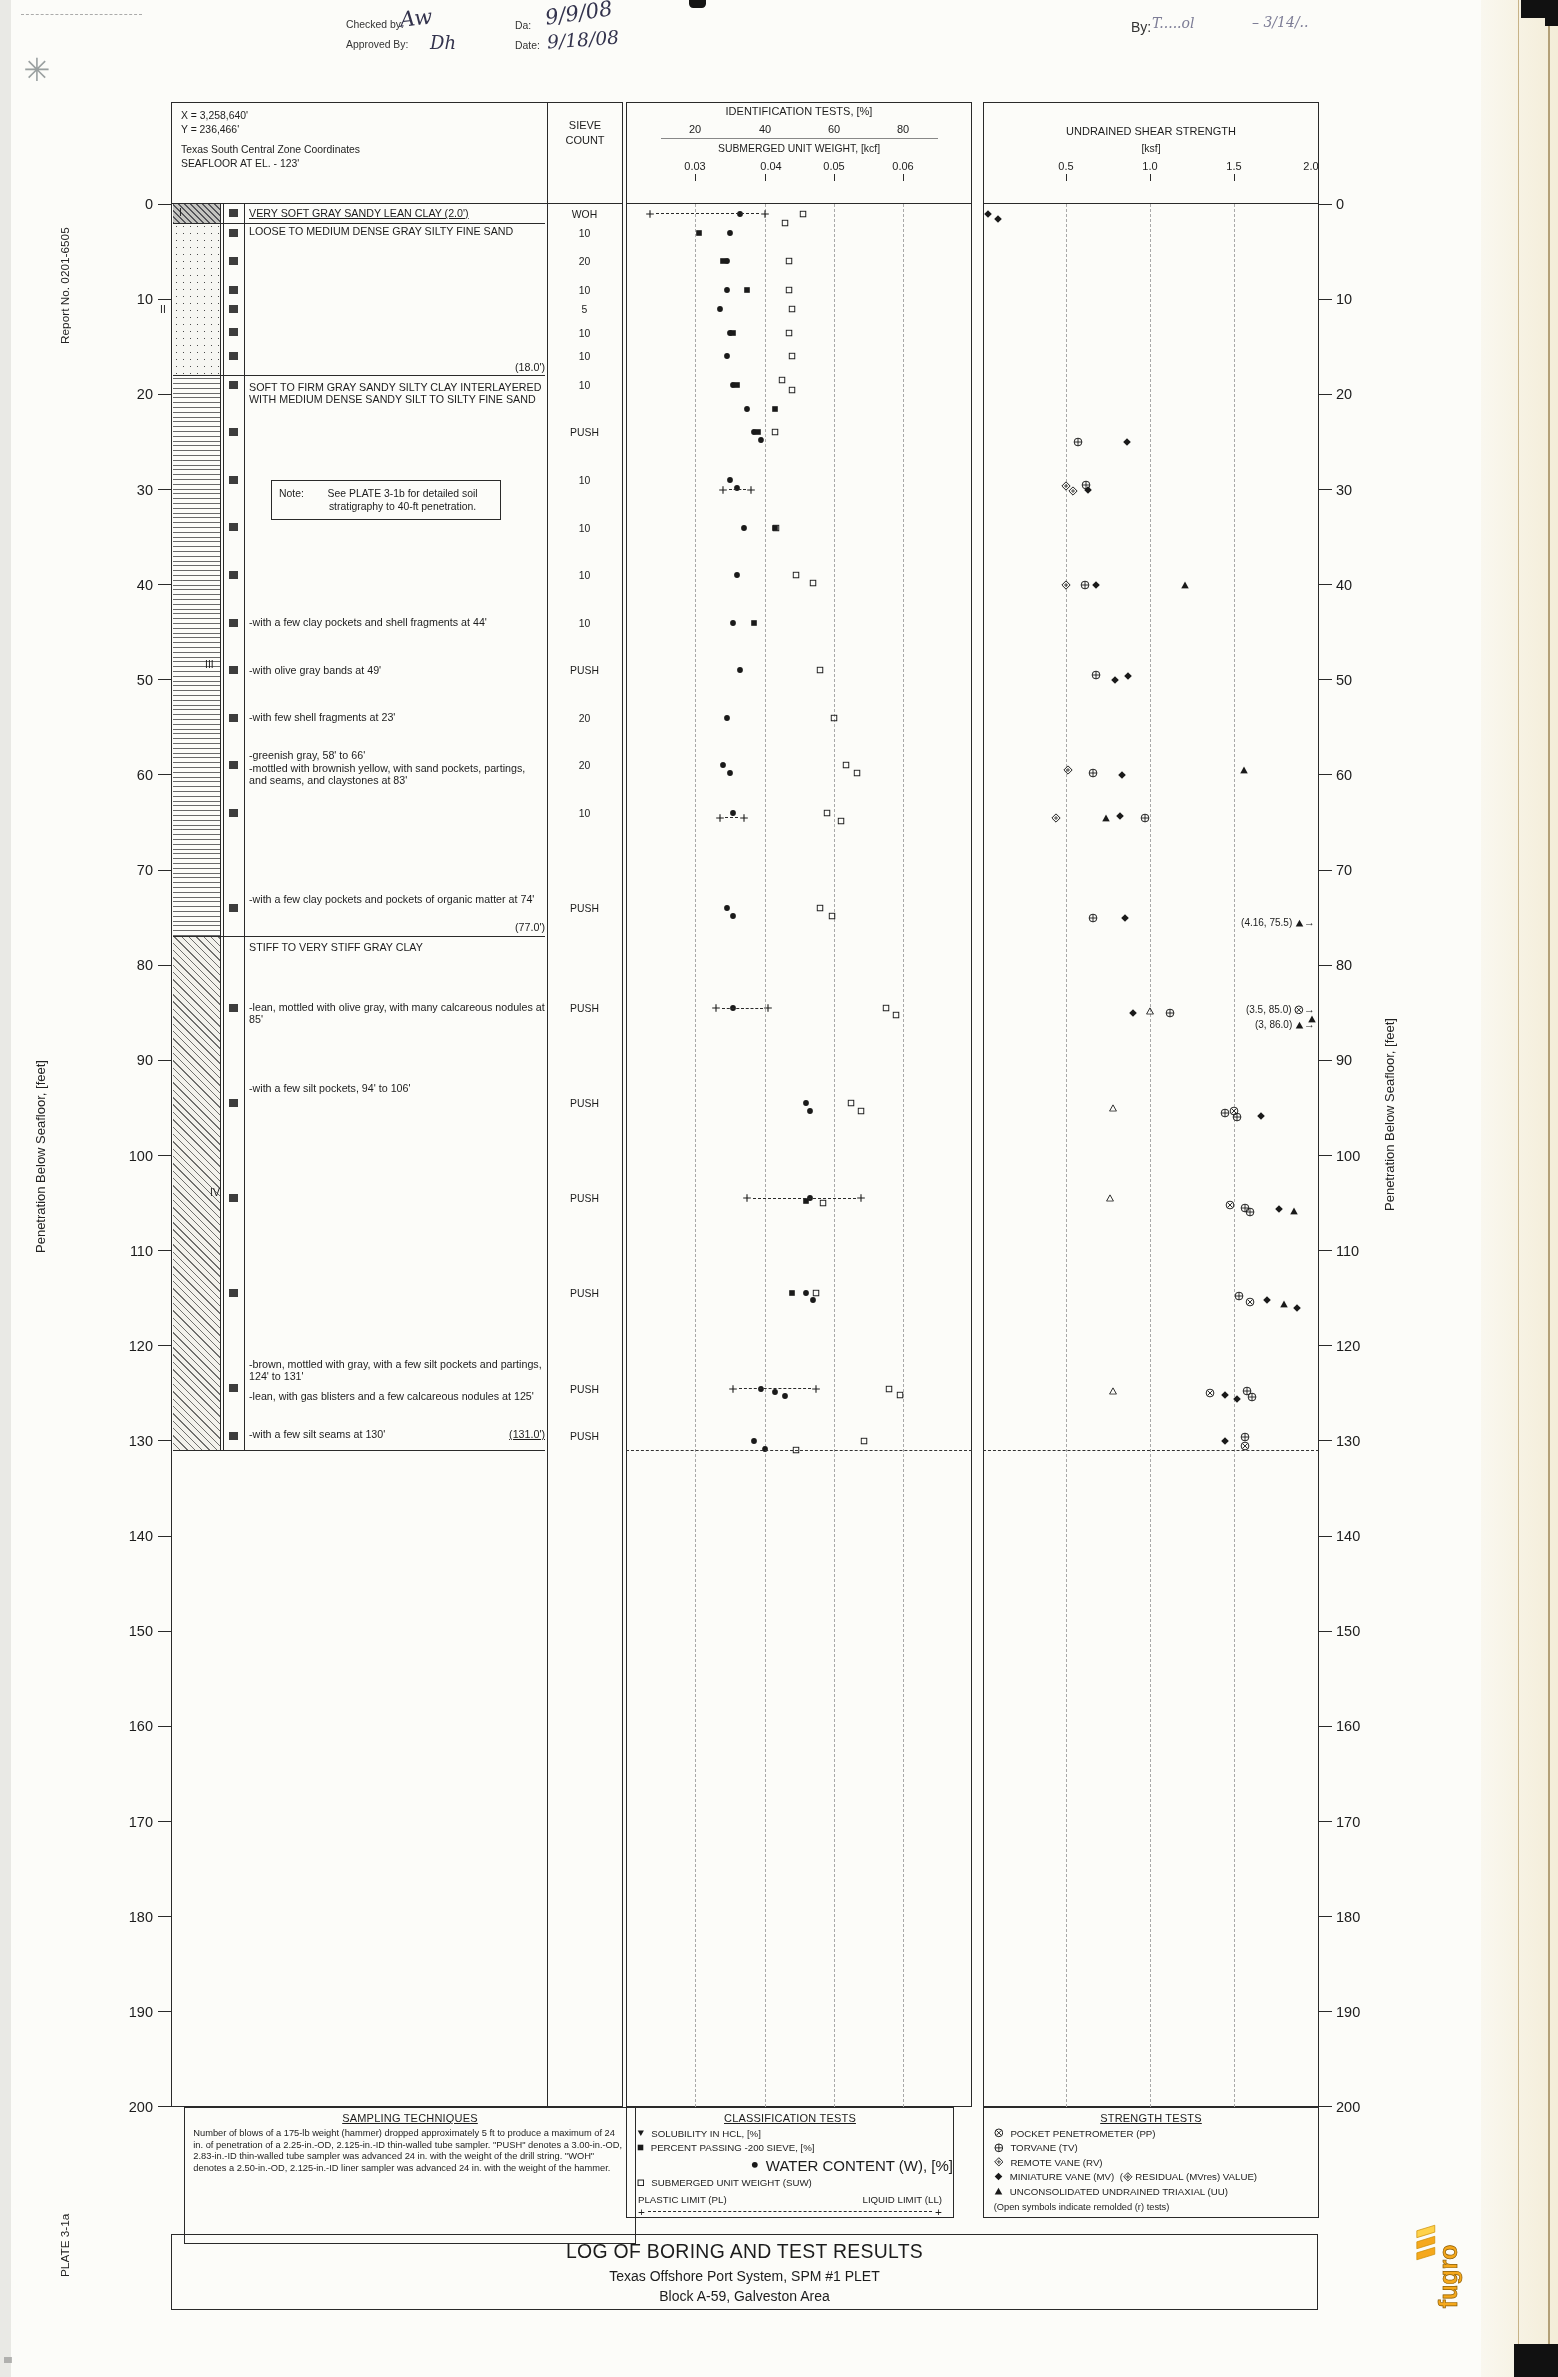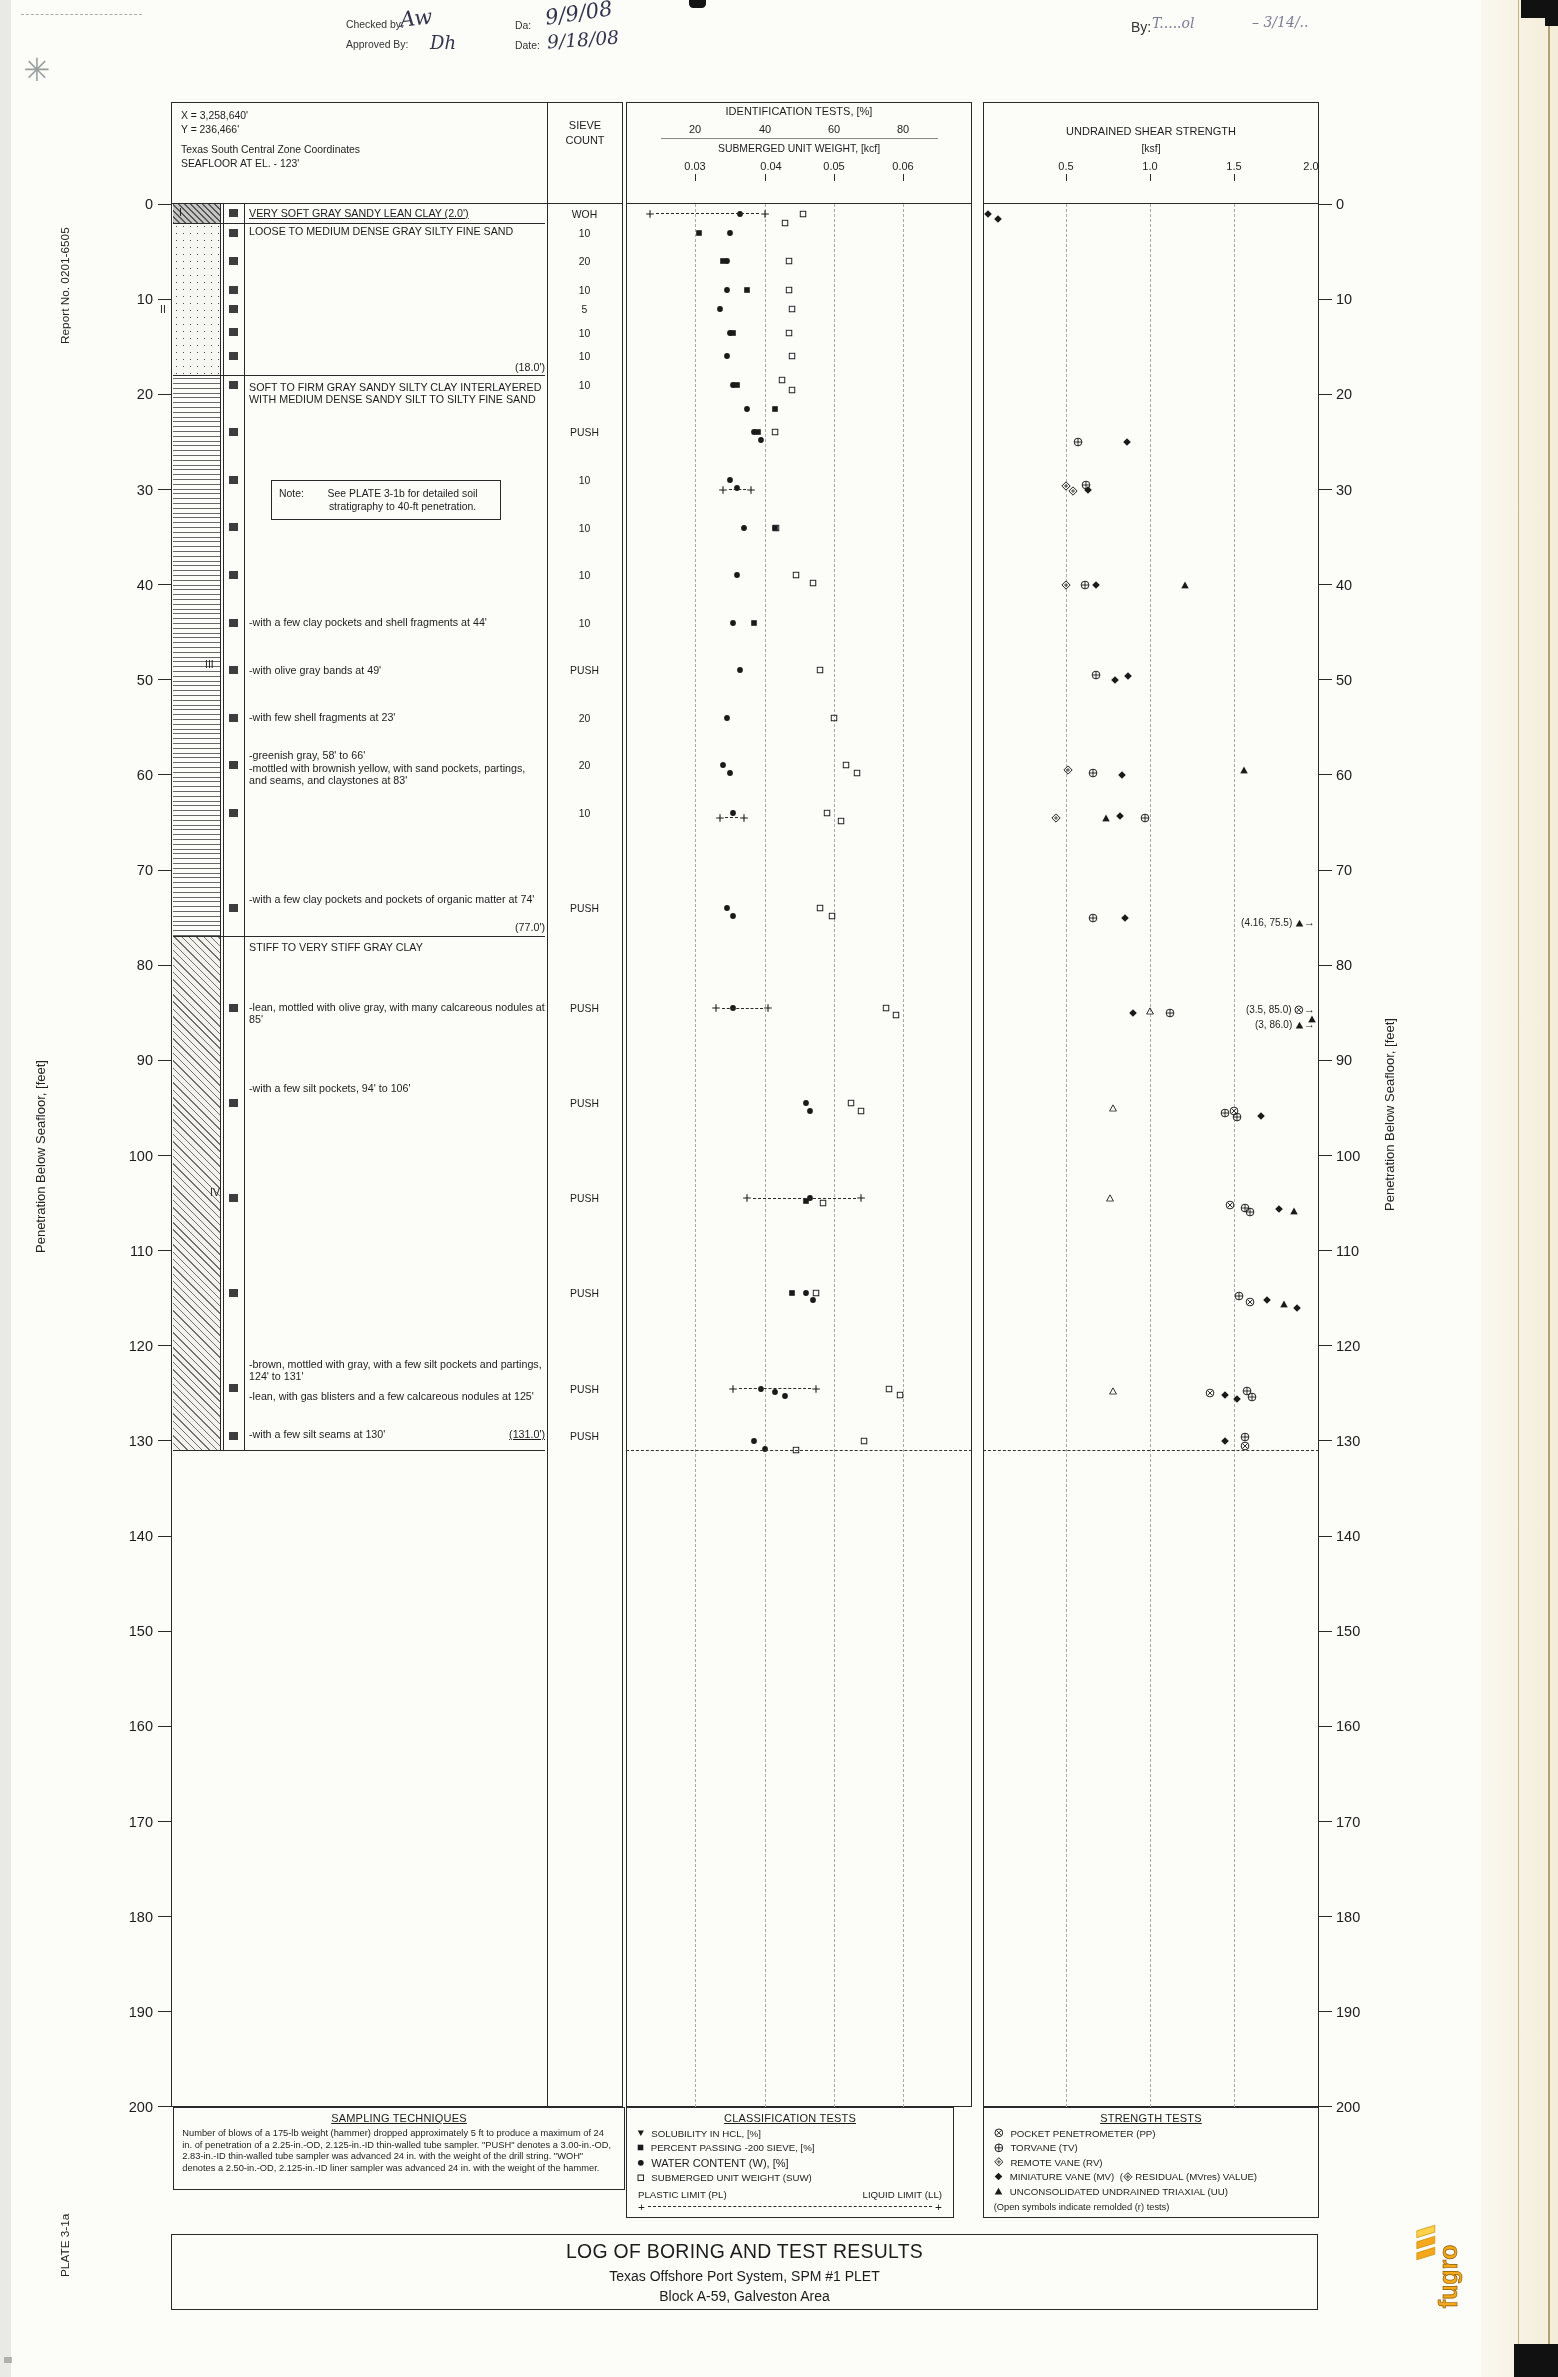--- a/index.html
+++ b/index.html
@@ -67,41 +67,41 @@
     <div>COUNT</div>
   </div>
 
   <div class="abs" style="left:626px;top:105px;width:346px;text-align:center;font-size:11px">IDENTIFICATION TESTS, [%]</div>
   <div class="abs" style="left:661px;top:138px;width:277px;height:0.7px;background:#888"></div>
   <div class="abs" style="left:626px;top:143px;width:346px;text-align:center;font-size:10.4px">SUBMERGED UNIT WEIGHT, [kcf]</div>
 
   <div class="abs" style="left:983px;top:125px;width:336px;text-align:center;font-size:11px">UNDRAINED SHEAR STRENGTH</div>
   <div class="abs" style="left:983px;top:143px;width:336px;text-align:center;font-size:10.4px">[ksf]</div>
 
-  <div class="panel" style="left:173px;top:2107px;width:452px;height:83px">
+  <div class="panel" style="left:184px;top:2107px;width:452px;height:137px">
     <div class="legend-title">SAMPLING TECHNIQUES</div>
     <div style="font-size:9.3px;padding:3.5px 8.3px;line-height:1.28">Number of blows of a 175-lb weight (hammer) dropped approximately 5 ft to produce a maximum of 24 in. of penetration of a 2.25-in.-OD, 2.125-in.-ID thin-walled tube sampler. "PUSH" denotes a 3.00-in.-OD, 2.83-in.-ID thin-walled tube sampler was advanced 24 in. with the weight of the drill string. "WOH" denotes a 2.50-in.-OD, 2.125-in.-ID liner sampler was advanced 24 in. with the weight of the hammer.</div>
   </div>
 
   <div class="panel" style="left:626px;top:2107px;width:328px;height:111px">
     <div class="legend-title">CLASSIFICATION TESTS</div>
     <div>
         <div style="display: flex; align-items: center; gap: 7px; margin: 3.5px 0px 0px 9.7px; font-size: 9.7px;">
           <span style="line-height:0"><svg width="7.6" height="7.6" viewBox="0 0 11 11">
               <polygon points="1,2 10,2 5.5,10" fill="#1a1a1a"></polygon>
             </svg></span>
           <span>SOLUBILITY IN HCL, [%]</span>
         </div>
         <div style="display: flex; align-items: center; gap: 7px; margin: 3.5px 0px 0px 9.7px; font-size: 9.7px;">
           <span style="line-height:0"><svg width="7" height="7" viewBox="0 0 10 10">
               <rect x="1" y="1" width="8" height="8" fill="#1a1a1a"></rect>
             </svg></span>
           <span>PERCENT PASSING -200 SIEVE, [%]</span>
         </div>
-        <div style="display: flex; align-items: center; gap: 7px; margin: 3.5px 0px 0px 9.7px; font-size: 11px;">
+        <div style="display: flex; align-items: center; gap: 7px; margin: 3.5px 0px 0px 9.7px; font-size: 15px; justify-content: flex-end;">
           <span style="line-height:0"><svg width="7.6" height="7.6" viewBox="0 0 11 11">
               <circle cx="5.5" cy="5.5" r="4.2" fill="#1a1a1a"></circle>
             </svg></span>
           <span>WATER CONTENT (W), [%]</span>
         </div>
         <div style="display: flex; align-items: center; gap: 7px; margin: 3.5px 0px 0px 9.7px; font-size: 9.7px;">
           <span style="line-height:0"><svg width="7.6" height="7.6" viewBox="0 0 11 11">
               <rect x="1.5" y="1.5" width="8" height="8" fill="none" stroke="#1a1a1a" stroke-width="1.4"></rect>
             </svg></span>
           <span>SUBMERGED UNIT WEIGHT (SUW)</span>

